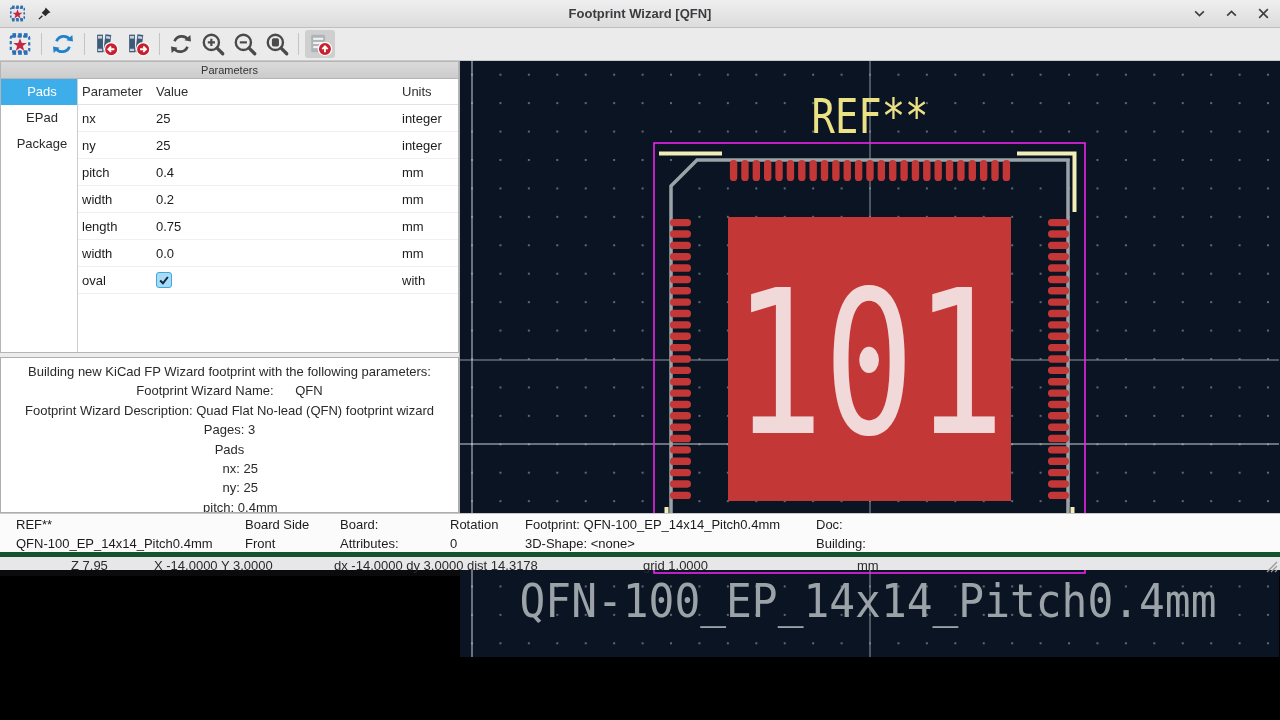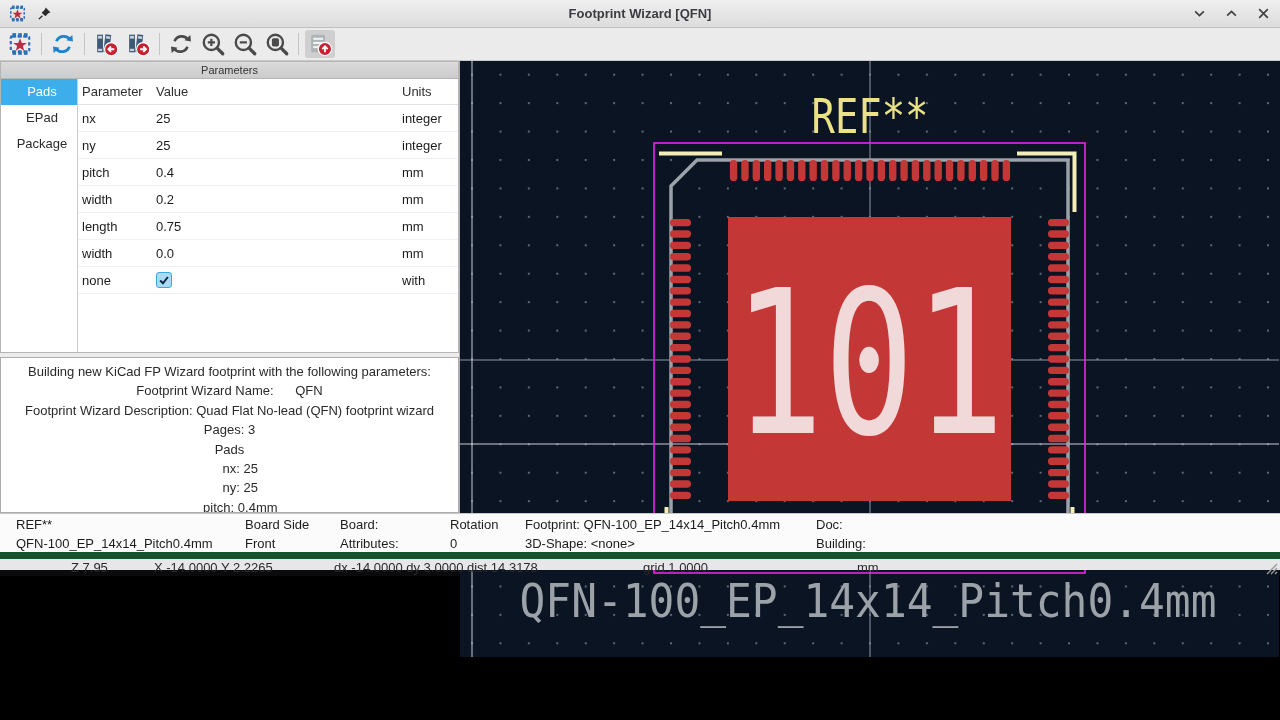--- a/index.html
+++ b/index.html
@@ -42,21 +42,21 @@
   .log-area { margin-top:4px; flex:1; background:#fff; border:1px solid #adadad; overflow:hidden;
     padding:4px 5px; white-space:pre; line-height:19.4px; color:#2a2a2a; }
 
   
   .canvas-wrap { flex:1 1 auto; position:relative; background:#0b1423; }
   .canvas-wrap svg { display:block; }
 
   
   .status-panel { height:39px; flex:0 0 39px; background:#fbfbfb; border-top:1px solid #c8c8c8; position:relative; }
   .status-panel span { position:absolute; white-space:nowrap; }
-  .coord-bar { height:18px; flex:0 0 18px; background:#e7e7e9; border-top:7px solid #14532d; position:relative; color:#2a2a2a; }
+  .coord-bar { height:18px; flex:0 0 18px; background:#e7e7e9; border-top:5px solid #14532d; position:relative; color:#2a2a2a; }
   .coord-bar span { position:absolute; top:1px; white-space:nowrap; }
   .black-strip { height:6px; flex:0 0 6px; background:#0b0b0d; }
   .grip { position:absolute; right:2px; top:2px; }
 </style>
 </head>
 <body>
 
 <div class="window">
 
   <div class="titlebar">
@@ -225,21 +225,21 @@
               <span class="c-param">length</span>
               <span class="c-value">0.75</span>
               <span class="c-units">mm</span>
             </div>
             <div class="ptrow">
               <span class="c-param">width</span>
               <span class="c-value">0.0</span>
               <span class="c-units">mm</span>
             </div>
             <div class="ptrow">
-              <span class="c-param">none</span>
+              <span class="c-param">oval</span>
               <span class="c-value">
                 <span class="checkbox">
                   <svg width="12" height="12" viewBox="0 0 14 14">
                     <polyline points="2.5,7.5 5.8,10.8 11.5,3.5" fill="none" stroke="#0c2a40" stroke-width="2.3"></polyline>
                   </svg>
                 </span>
               </span>
               <span class="c-units">with</span>
             </div>
           </div>
@@ -417,21 +417,21 @@
     <span style="left:450px; top:3px">Rotation</span>
     <span style="left:450px; top:22px">0</span>
     <span style="left:525px; top:3px">Footprint: QFN-100_EP_14x14_Pitch0.4mm</span>
     <span style="left:525px; top:22px">3D-Shape: &lt;none&gt;</span>
     <span style="left:816px; top:3px">Doc:</span>
     <span style="left:816px; top:22px">Building:</span>
   </div>
 
   <div class="coord-bar">
     <span style="left:71px">Z 7.95</span>
-    <span style="left:154px">X -14.0000  Y 2.2265</span>
+    <span style="left:154px">X -14.0000  Y 3.0000</span>
     <span style="left:334px">dx -14.0000  dy 3.0000  dist 14.3178</span>
     <span style="left:643px">grid 1.0000</span>
     <span style="left:857px">mm</span>
     <svg class="grip" width="14" height="14">
       <path d="M13 3 L3 13 M13 7 L7 13 M13 11 L11 13" stroke="#9a9a9a" stroke-width="1.3"></path>
     </svg>
   </div>
 
   <div class="black-strip"></div>
 </div>

